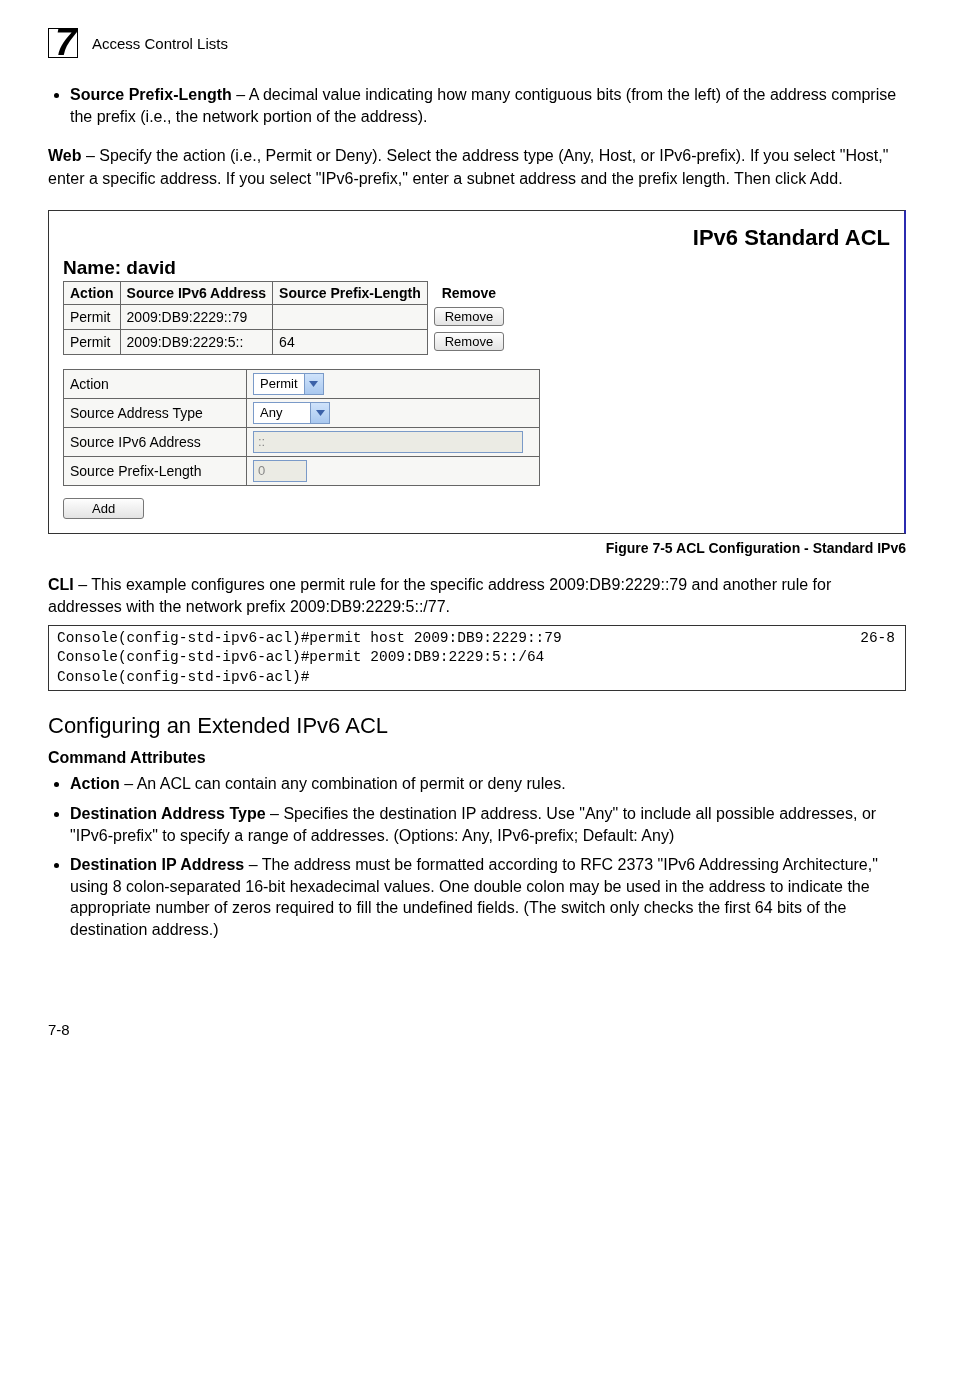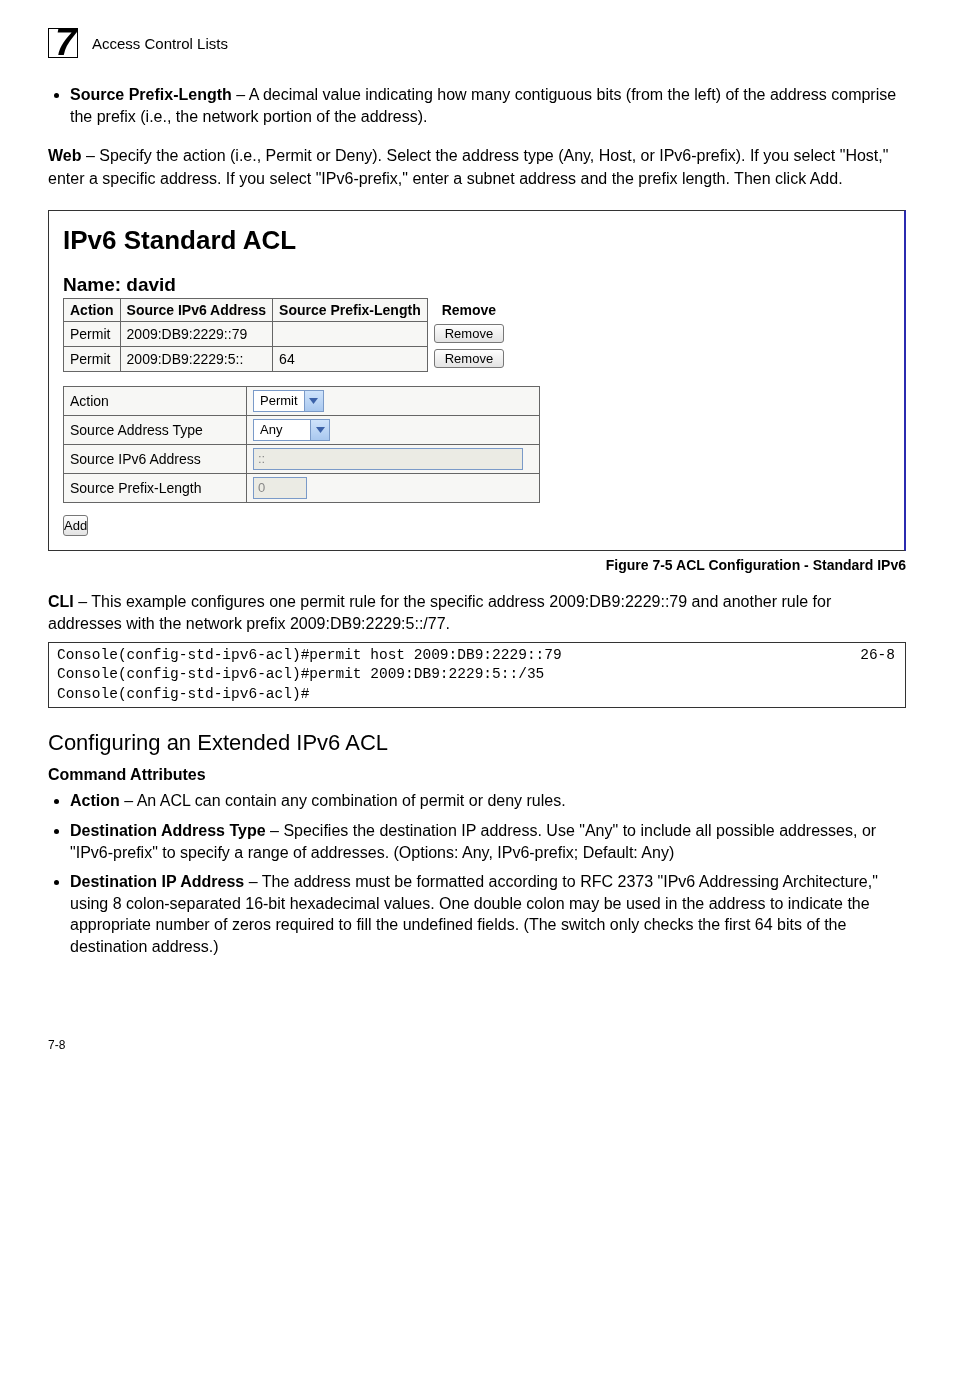--- a/index.html
+++ b/index.html
@@ -54,24 +54,25 @@
     line-height: 1.4;
   }
   .screenshot {
     border: 1px solid #333;
     border-right: 2px solid #2b2bb0;
     padding: 14px 14px 14px 14px;
     margin: 6px 0 6px 0;
     background: #fff;
   }
   .screenshot h2 {
-    margin: 0 0 18px 0;
-    font-size: 26px;
+    margin: 0 0 6px 0;
+    font-size: 22px;
     font-weight: bold;
     font-family: Arial, Helvetica, sans-serif;
+    text-align: right;
   }
   .name-line {
     font-weight: bold;
     font-size: 19px;
     margin-bottom: 2px;
   }
   table.ruletable {
     border-collapse: collapse;
     margin-bottom: 14px;
   }
@@ -140,21 +141,21 @@
     line-height: 18px;
   }
   .text-input.disabled {
     background: #ebebe4;
     color: #888;
   }
   .add-btn {
     display:inline-block;
     border: 1px solid #777;
     border-radius: 3px;
-    padding: 2px 0;
+    padding: 2px 28px;
     font-size: 13px;
     background: linear-gradient(#fefefe, #e3e3e3);
   }
   .fig-caption {
     text-align: right;
     font-weight: bold;
     font-size: 14px;
     margin: 6px 0 18px 0;
   }
   .code-block {
@@ -176,21 +177,21 @@
     font-weight: normal;
     margin: 4px 0 10px 0;
   }
   .sub-heading {
     font-weight: bold;
     margin: 6px 0 6px 0;
   }
   .footer-page {
     position: relative;
     margin-top: 80px;
-    font-size: 12px;
+    font-size: 15px;
   }
 </style>
 </head>
 <body>
 
 <div class="chapter-header">
   <div class="chapter-box">
     <span class="chapter-num">7</span>
   </div>
   <span class="chapter-title">Access Control Lists</span>
@@ -285,21 +286,21 @@
 
 <div class="fig-caption">Figure 7-5   ACL Configuration - Standard IPv6</div>
 
 <p class="para" style="margin-bottom:6px;">
   <b>CLI</b><span> – This example configures one permit rule for the specific address 2009:DB9:2229::79 and another rule for addresses with the network prefix 2009:DB9:2229:5::/77.</span>
 </p>
 
 <div class="code-block">
   <span class="ref">26-8</span>
   <div>Console(config-std-ipv6-acl)#permit host 2009:DB9:2229::79</div>
-  <div>Console(config-std-ipv6-acl)#permit 2009:DB9:2229:5::/35</div>
+  <div>Console(config-std-ipv6-acl)#permit 2009:DB9:2229:5::/64</div>
   <div>Console(config-std-ipv6-acl)#</div>
 </div>
 
 <h2 class="section-heading">Configuring an Extended IPv6 ACL</h2>
 
 <div class="sub-heading">Command Attributes</div>
 
 <ul class="bullets">
   <li>
     <b>Action</b><span> – An ACL can contain any combination of permit or deny rules.</span>

